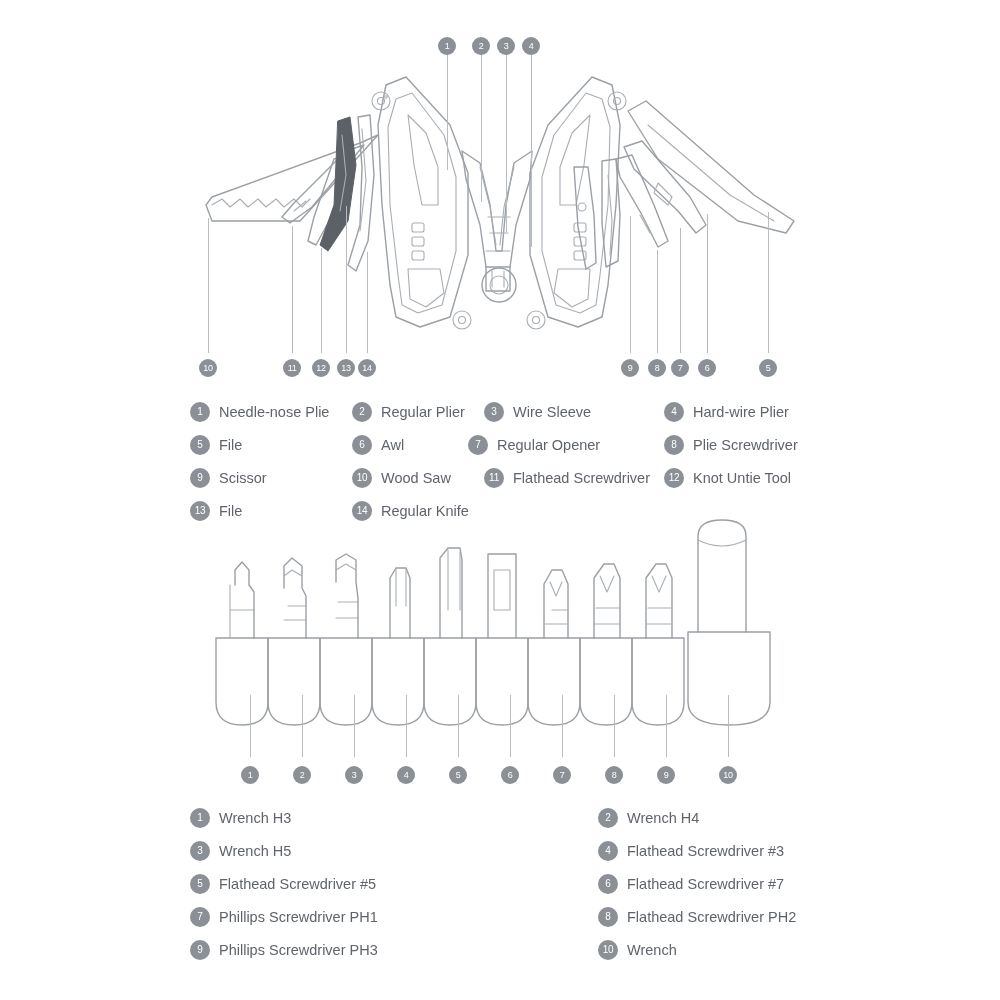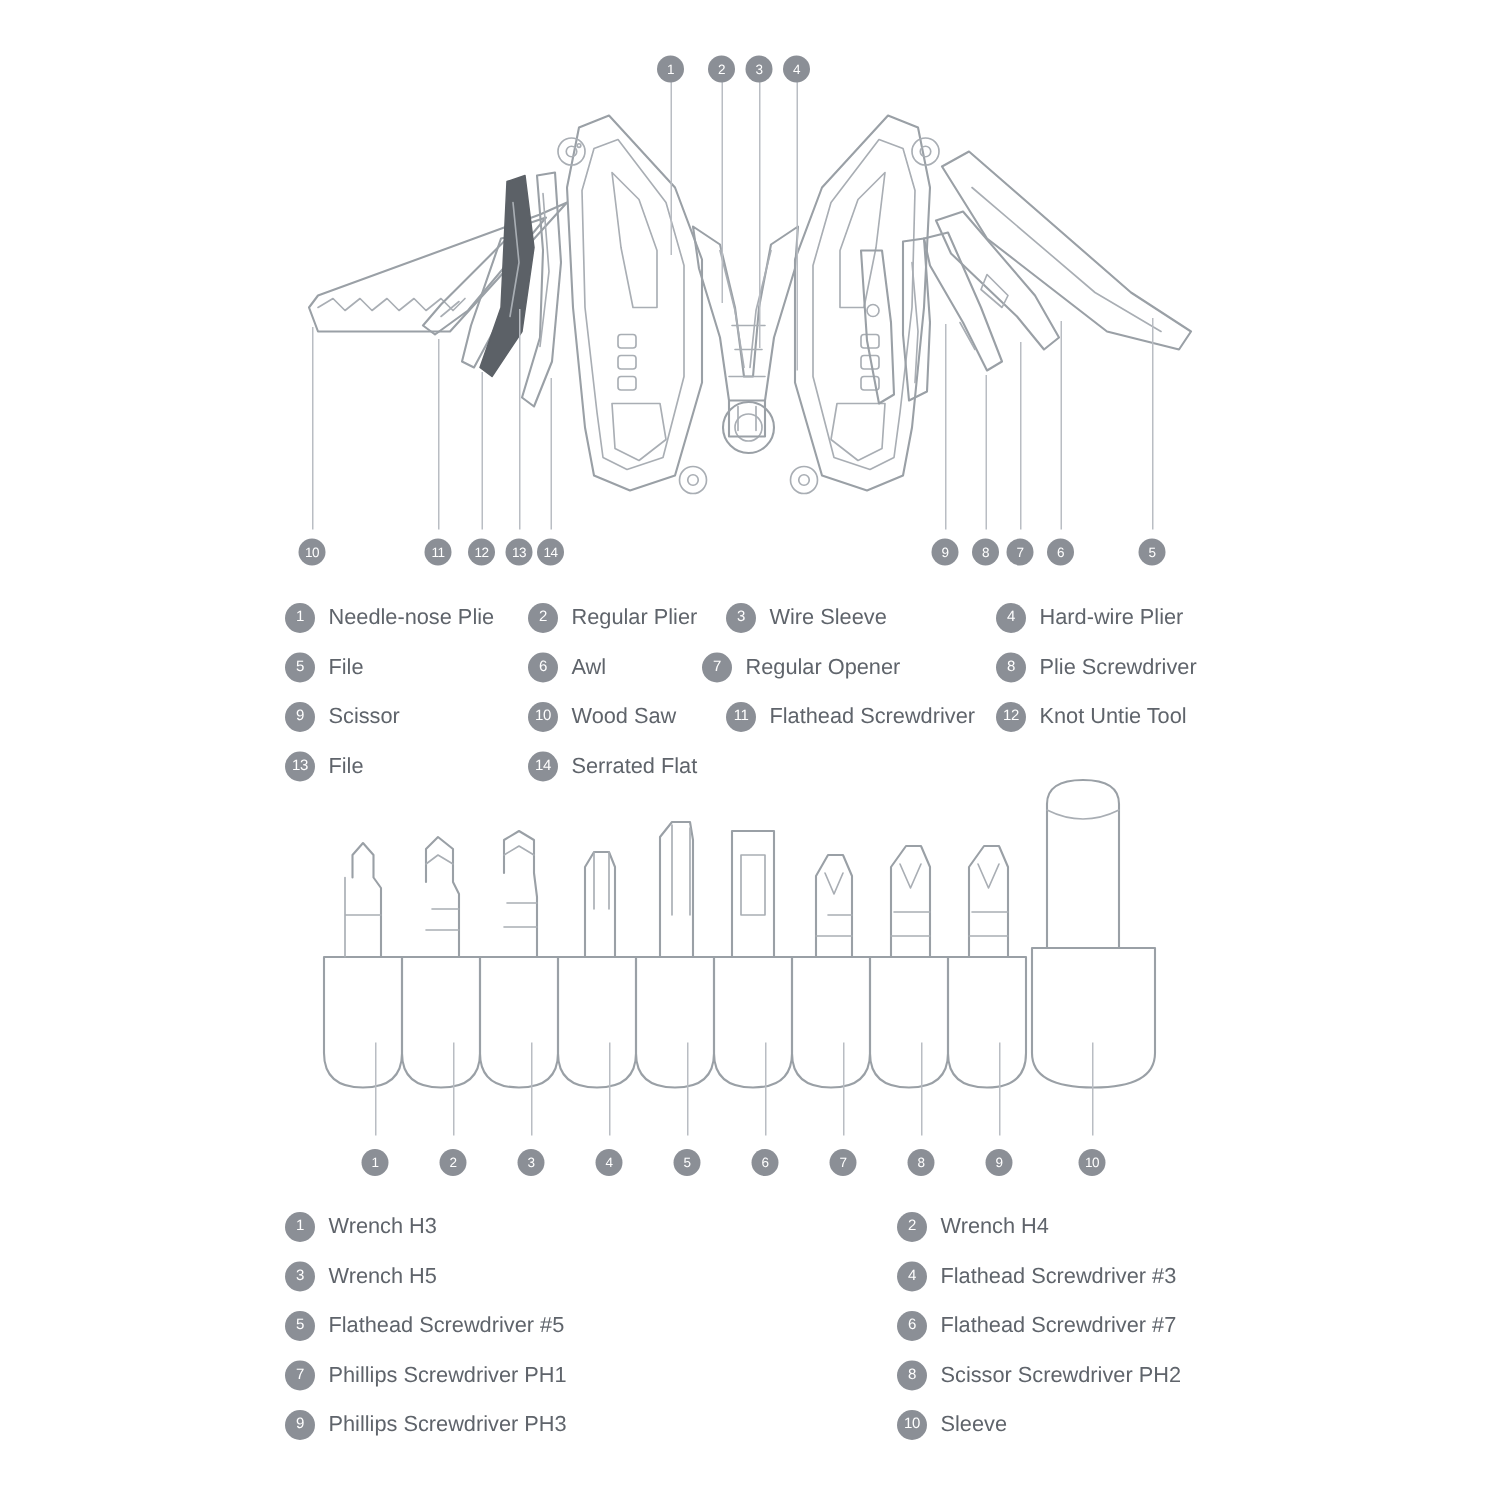--- a/index.html
+++ b/index.html
@@ -216,21 +216,21 @@
       <div class="row" style="left: 664px; top: 468px;">
         <span class="badge">12</span>
         <span class="lbl">Knot Untie Tool</span>
       </div>
       <div class="row" style="left: 190px; top: 501px;">
         <span class="badge">13</span>
         <span class="lbl">File</span>
       </div>
       <div class="row" style="left: 352px; top: 501px;">
         <span class="badge">14</span>
-        <span class="lbl">Serrated Flat</span>
+        <span class="lbl">Regular Knife</span>
       </div>
     </div>
 
   <div class="art" style="left:200px; top:510px;">
     <svg width="600" height="240" viewBox="0 0 600 240" aria-hidden="true">
 
       <path class="ln" d="M35 75 L35 60 L42 52 L49 60 L49 75 L54 82 L54 128"></path>
       <path class="ln" d="M16 128 L68 128 L68 192 Q68 215 42 215 Q16 215 16 192 Z"></path>
       <path class="ln-thin" d="M30 128 L30 75 M54 100 L30 100"></path>
 
@@ -319,25 +319,25 @@
       <div class="row" style="left: 598px; top: 874px;">
         <span class="badge">6</span>
         <span class="lbl">Flathead Screwdriver #7</span>
       </div>
       <div class="row" style="left: 190px; top: 907px;">
         <span class="badge">7</span>
         <span class="lbl">Phillips Screwdriver PH1</span>
       </div>
       <div class="row" style="left: 598px; top: 907px;">
         <span class="badge">8</span>
-        <span class="lbl">Scissor Screwdriver PH2</span>
+        <span class="lbl">Flathead Screwdriver PH2</span>
       </div>
       <div class="row" style="left: 190px; top: 940px;">
         <span class="badge">9</span>
         <span class="lbl">Phillips Screwdriver PH3</span>
       </div>
       <div class="row" style="left: 598px; top: 940px;">
         <span class="badge">10</span>
-        <span class="lbl">Sleeve</span>
+        <span class="lbl">Wrench</span>
       </div>
     </div>
 
 </div>
 
 </body></html>

